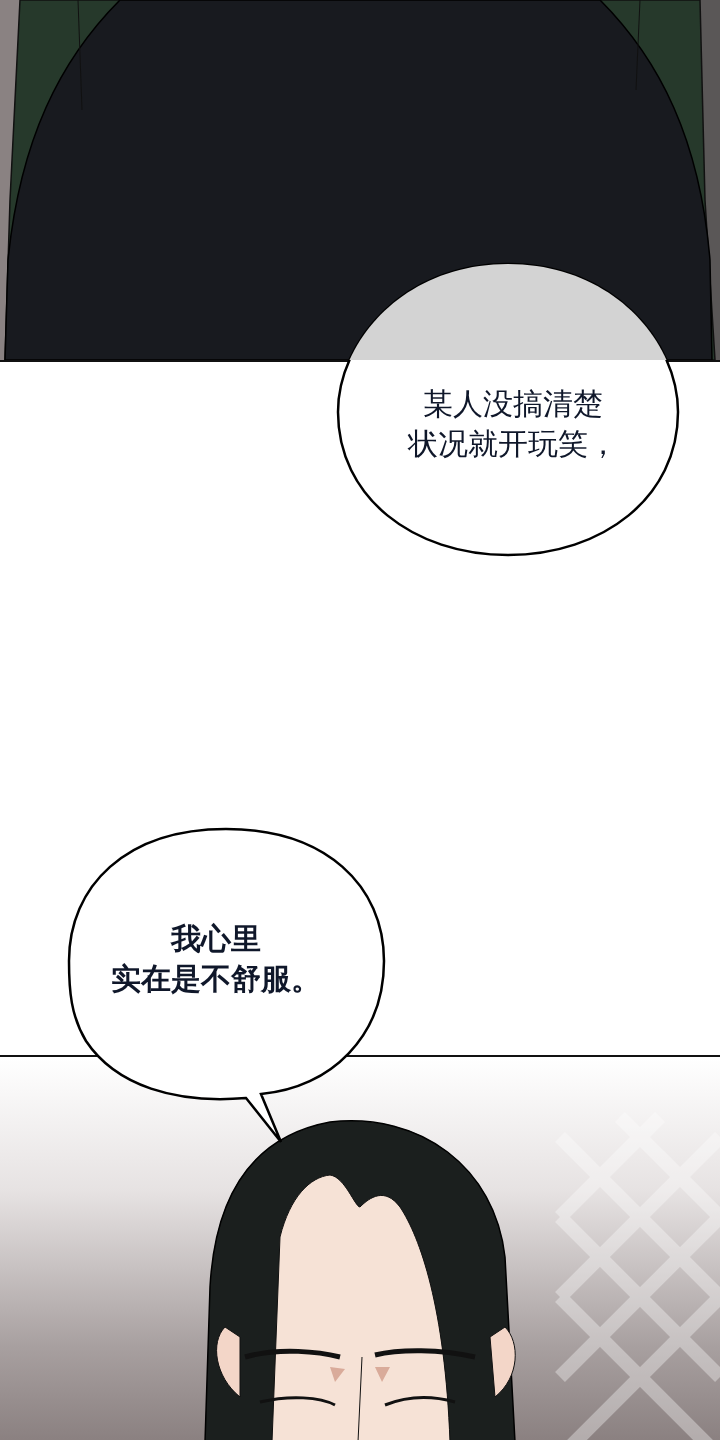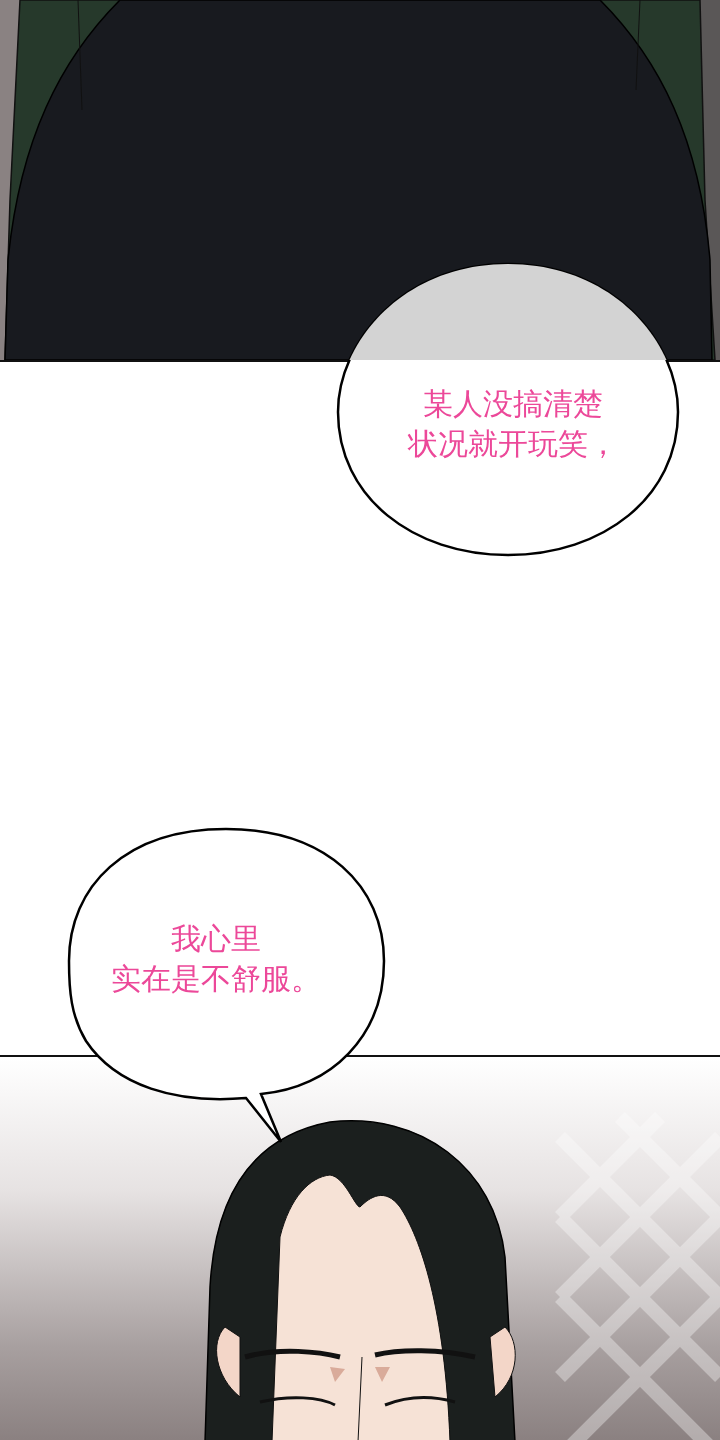--- a/index.html
+++ b/index.html
@@ -1,21 +1,21 @@
 <!DOCTYPE html>
 <html><head>
 <meta charset="utf-8">
 <style>
   html, body { margin:0; padding:0; }
   body { width:720px; height:1440px; position:relative; overflow:hidden; background:#ffffff; font-family:"DejaVu Sans", sans-serif; }
   .panel { position:absolute; left:0; width:720px; overflow:hidden; }
   #panel-top { top:0; height:360px; background:#8f8787; border-bottom:2px solid #111; }
   #panel-bottom { top:1055px; height:385px; border-top:2px solid #111;
     background: linear-gradient(to bottom, #ffffff 0%, #e6e2e2 35%, #a8a0a0 75%, #8a8080 100%); }
-  .bubble-text { position:absolute; font-size:30px; line-height:40px; color:#ec4899; text-align:center; white-space:pre; }
+  .bubble-text { position:absolute; font-size:30px; line-height:40px; color:#0f172a; text-align:center; white-space:pre; }
   .sfx { position:absolute; font-size:54px; font-weight:bold; color:#000;
     text-shadow: 3px 0 #fff, -3px 0 #fff, 0 3px #fff, 0 -3px #fff, 2px 2px #fff, -2px -2px #fff, 2px -2px #fff, -2px 2px #fff; letter-spacing:4px; }
 </style>
 </head>
 <body>
 
 <div class="panel" id="panel-top">
   <svg width="720" height="360" viewBox="0 0 720 360">
     <rect x="0" y="0" width="40" height="360" fill="#8a8282"></rect>
     <rect x="680" y="0" width="40" height="360" fill="#6e6a6a"></rect>
@@ -58,15 +58,15 @@
     <path d="M260,345 C290,338 320,340 335,348" stroke="#111" stroke-width="3" fill="none"></path>
     <path d="M385,348 C405,340 430,338 455,345" stroke="#111" stroke-width="3" fill="none"></path>
     <line x1="362" y1="300" x2="358" y2="385" stroke="#111" stroke-width="1"></line>
   </svg>
 </div>
 
 <div style="position:absolute; left:66px; top:826px; width:320px; height:320px;">
   <svg width="320" height="320" viewBox="0 0 320 320" style="position:absolute;left:0;top:0;">
     <path d="M160,3 C260,3 318,60 318,135 C318,210 265,262 195,268 L215,316 L180,272 C110,278 50,260 20,215 C5,190 3,165 3,135 C3,60 60,3 160,3 Z" fill="#ffffff" stroke="#000" stroke-width="2.5"></path>
   </svg>
-  <div class="bubble-text" style="left:20px; top:93px; width:260px;">我心里
+  <div class="bubble-text" style="left:20px; top:93px; width:260px;font-weight:bold;">我心里
 实在是不舒服。</div>
 </div>
 
 </body></html>

